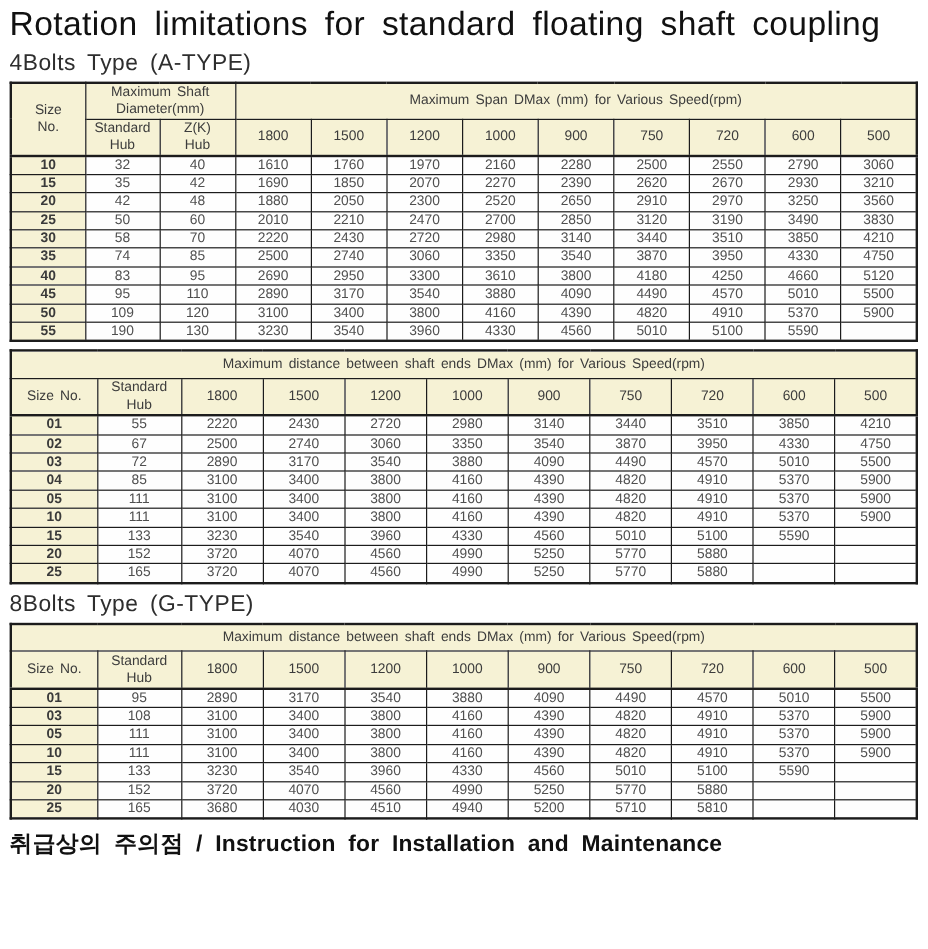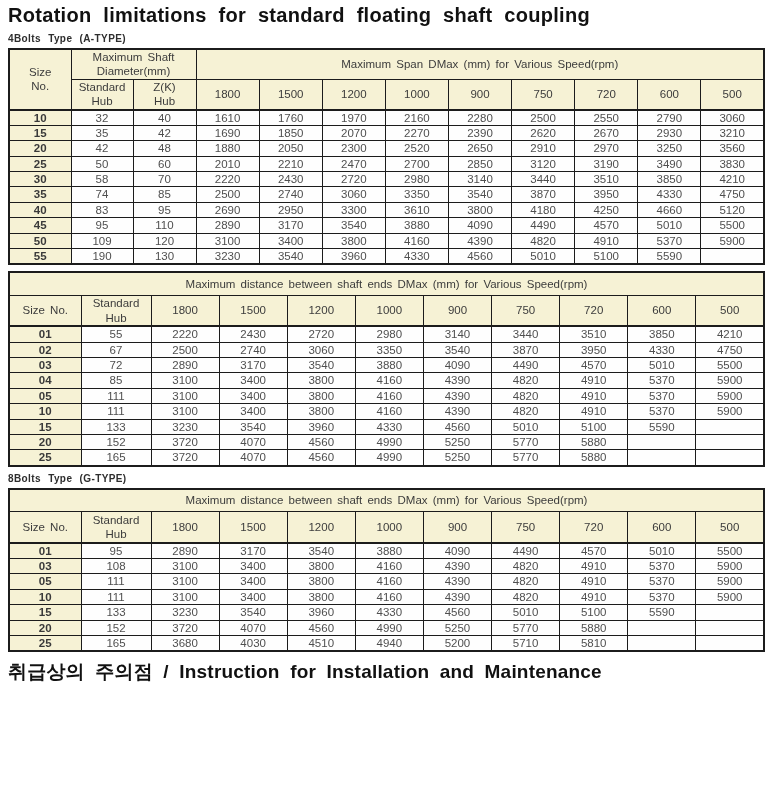--- a/index.html
+++ b/index.html
@@ -12,30 +12,30 @@
   }
   *{box-sizing:border-box;margin:0;padding:0;}
   html,body{background:#ffffff;}
   body{
     width:773px;
     font-family:"Liberation Sans","DejaVu Sans",sans-serif;
     color:var(--title-text);
     padding:2px 8px 4px 8px;
   }
   h1.page-title{
-    font-size:20px;
-    font-weight:bold;
+    font-size:28px;
+    font-weight:normal;
     letter-spacing:.3px;
     word-spacing:6px;
     margin:2px 0 0 0;
     color:var(--title-text);
   }
   h2.section-title{
-    font-size:10px;
-    font-weight:bold;
+    font-size:19px;
+    font-weight:normal;
     color:#2e2e2e;
     letter-spacing:.4px;
     word-spacing:4px;
     margin:6px 0 4px 0;
   }
   table{
     width:757px;
     border-collapse:collapse;
     table-layout:fixed;
     border:2px solid var(--border);

